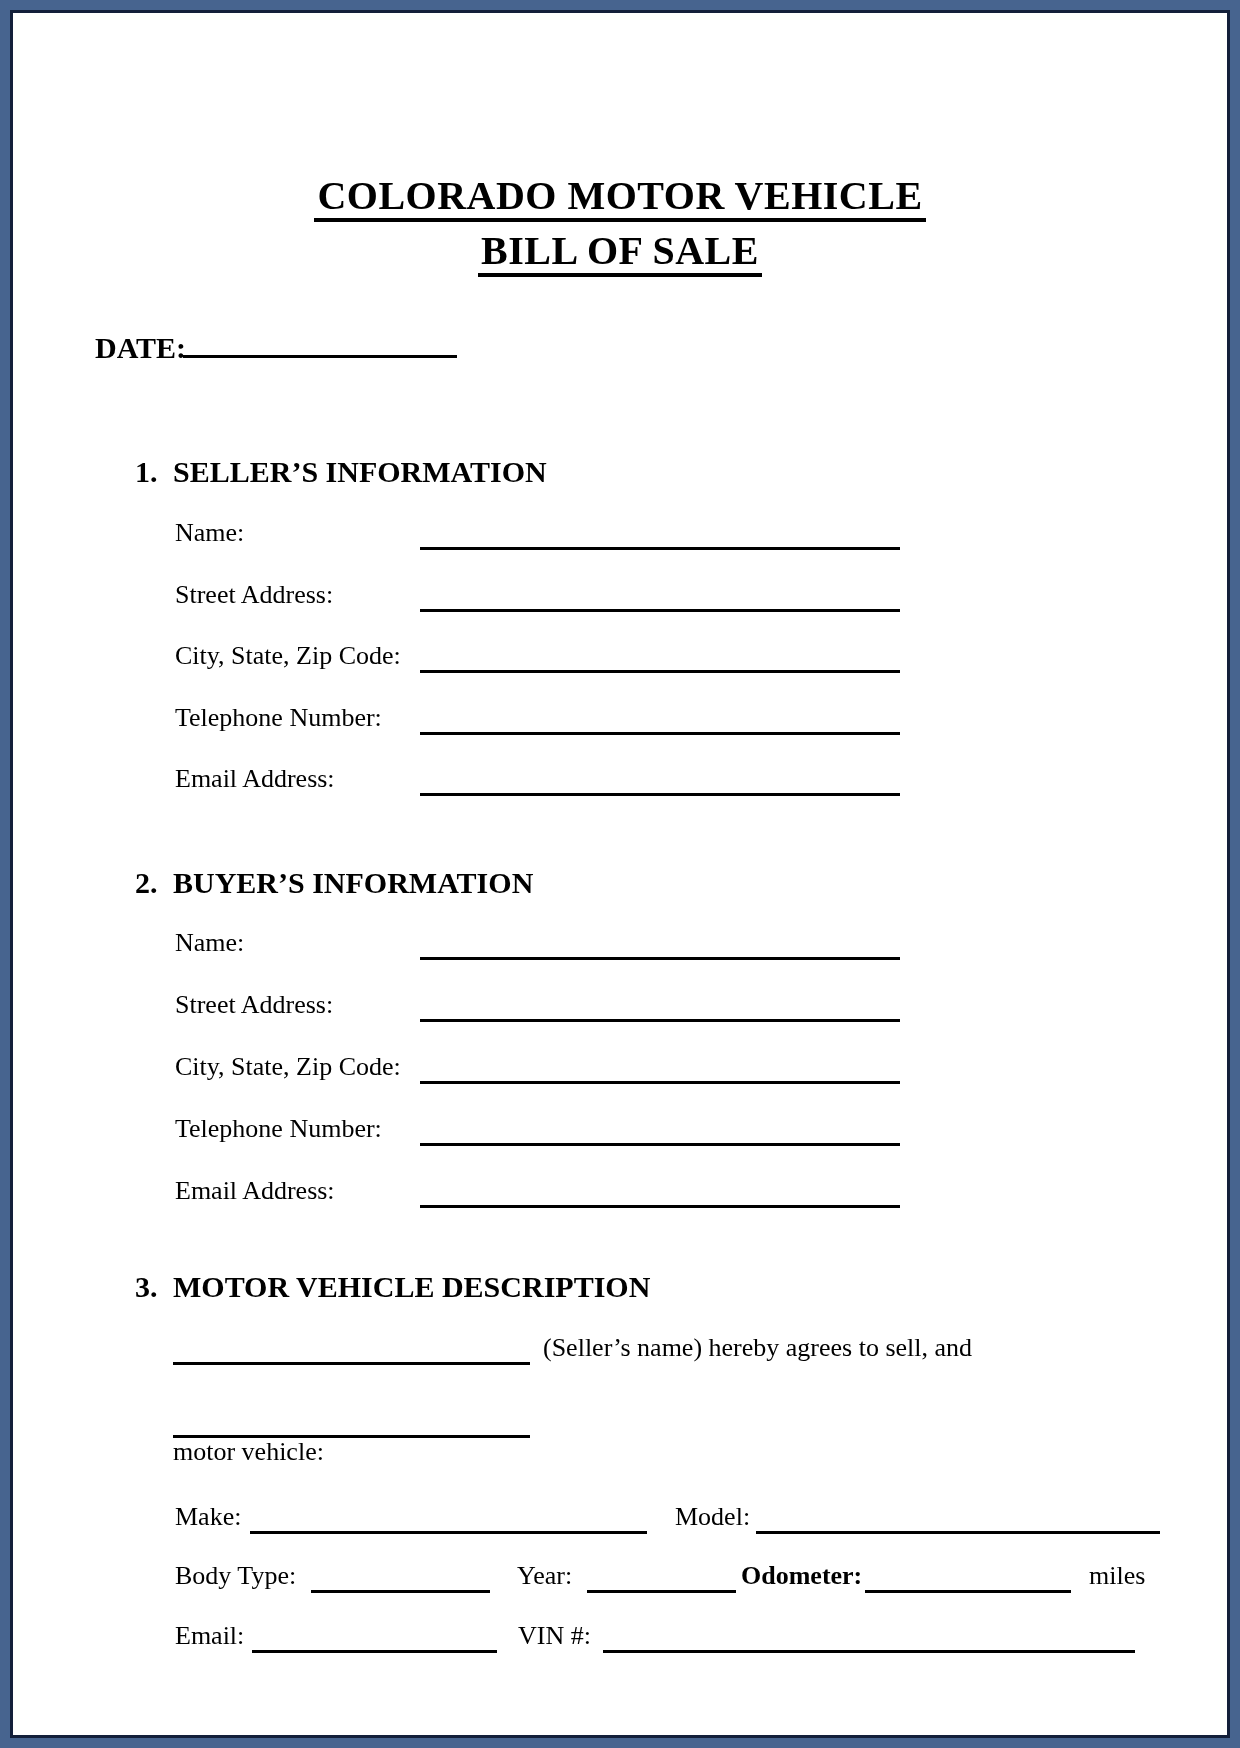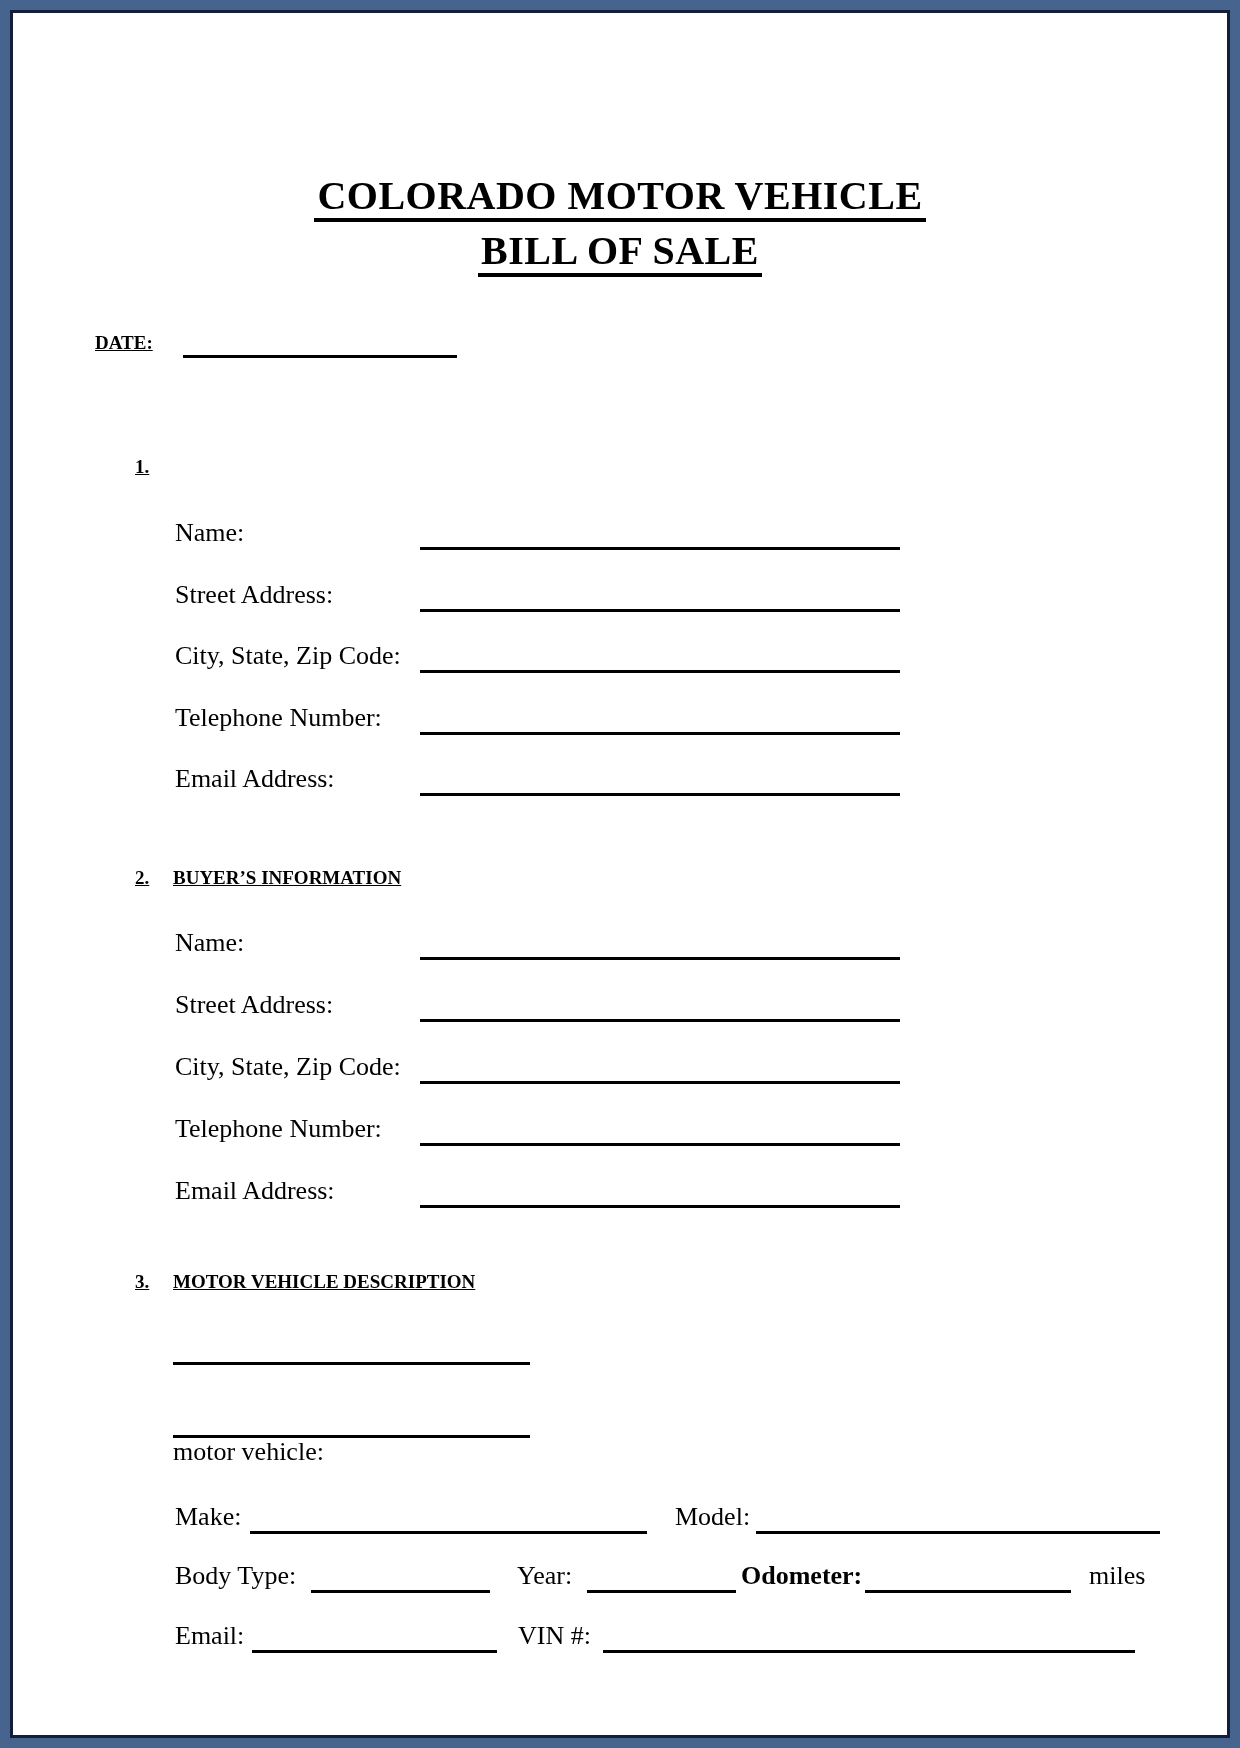--- a/index.html
+++ b/index.html
@@ -6,21 +6,21 @@
   .page {
     position:relative; width:1240px; height:1748px;
     background:#47648f; overflow:hidden;
     font-family:"Liberation Serif","DejaVu Serif",serif; color:#000;
   }
   .sheet {
     position:absolute; left:10px; top:10px; right:10px; bottom:10px;
     background:#ffffff; border:3px solid #131f3a; box-sizing:border-box;
   }
   .t { position:absolute; line-height:1; white-space:nowrap; font-size:26px; }
-  .h { font-size:19px; font-weight:bold;text-decoration:underline; }
+  .h { font-size:30px; font-weight:bold; }
   .title-row { position:absolute; left:0; width:100%; text-align:center; }
   .title-row span {
     display:inline-block; font-weight:bold; font-size:40px; line-height:1;
     border-bottom:4px solid #000; padding:0 3px 2px 3px; letter-spacing:0.5px;
   }
   .fline {
     position:absolute; box-sizing:border-box; height:32px;
     border-bottom:3px solid #000; font-size:26px; line-height:29px;
     white-space:nowrap; overflow:hidden;
   }
@@ -38,20 +38,21 @@
     <span>BILL OF SALE</span>
   </div>
 
   <div class="t h" style="left:95px; top:333px;">DATE:</div>
   <div class="fline" style="left:183px; top:326px; width:274px;">
     <span></span>
   </div>
 
 
   <div class="t h" style="left:135px; top:457px;">1.</div>
+  <div class="t h" style="left:173px; top:457px;">SELLER’S INFORMATION</div>
 
   <div class="t" style="left:175px; top:520px;">Name:</div>
   <div class="fline" style="left:420px; top:518px; width:480px;">
     <span></span>
   </div>
 
   <div class="t" style="left:175px; top:582px;">Street Address:</div>
   <div class="fline" style="left:420px; top:580px; width:480px;">
     <span></span>
   </div>
@@ -98,20 +99,21 @@
   <div class="fline" style="left:420px; top:1176px; width:480px;">
     <span></span>
   </div>
 
   <div class="t h" style="left:135px; top:1272px;">3.</div>
   <div class="t h" style="left:173px; top:1272px;">MOTOR VEHICLE DESCRIPTION</div>
 
   <div class="fline" style="left:173px; top:1333px; width:357px;">
     <span></span>
   </div>
+  <div class="t" style="left:543px; top:1335px;">(Seller’s name) hereby agrees to sell, and</div>
 
   <div class="fline" style="left:173px; top:1406px; width:357px;">
     <span></span>
   </div>
   <div class="t" style="left:173px; top:1439px;">motor vehicle:</div>
 
   <div class="t" style="left:175px; top:1504px;">Make:</div>
   <div class="fline" style="left:250px; top:1502px; width:397px;">
     <span></span>
   </div>

